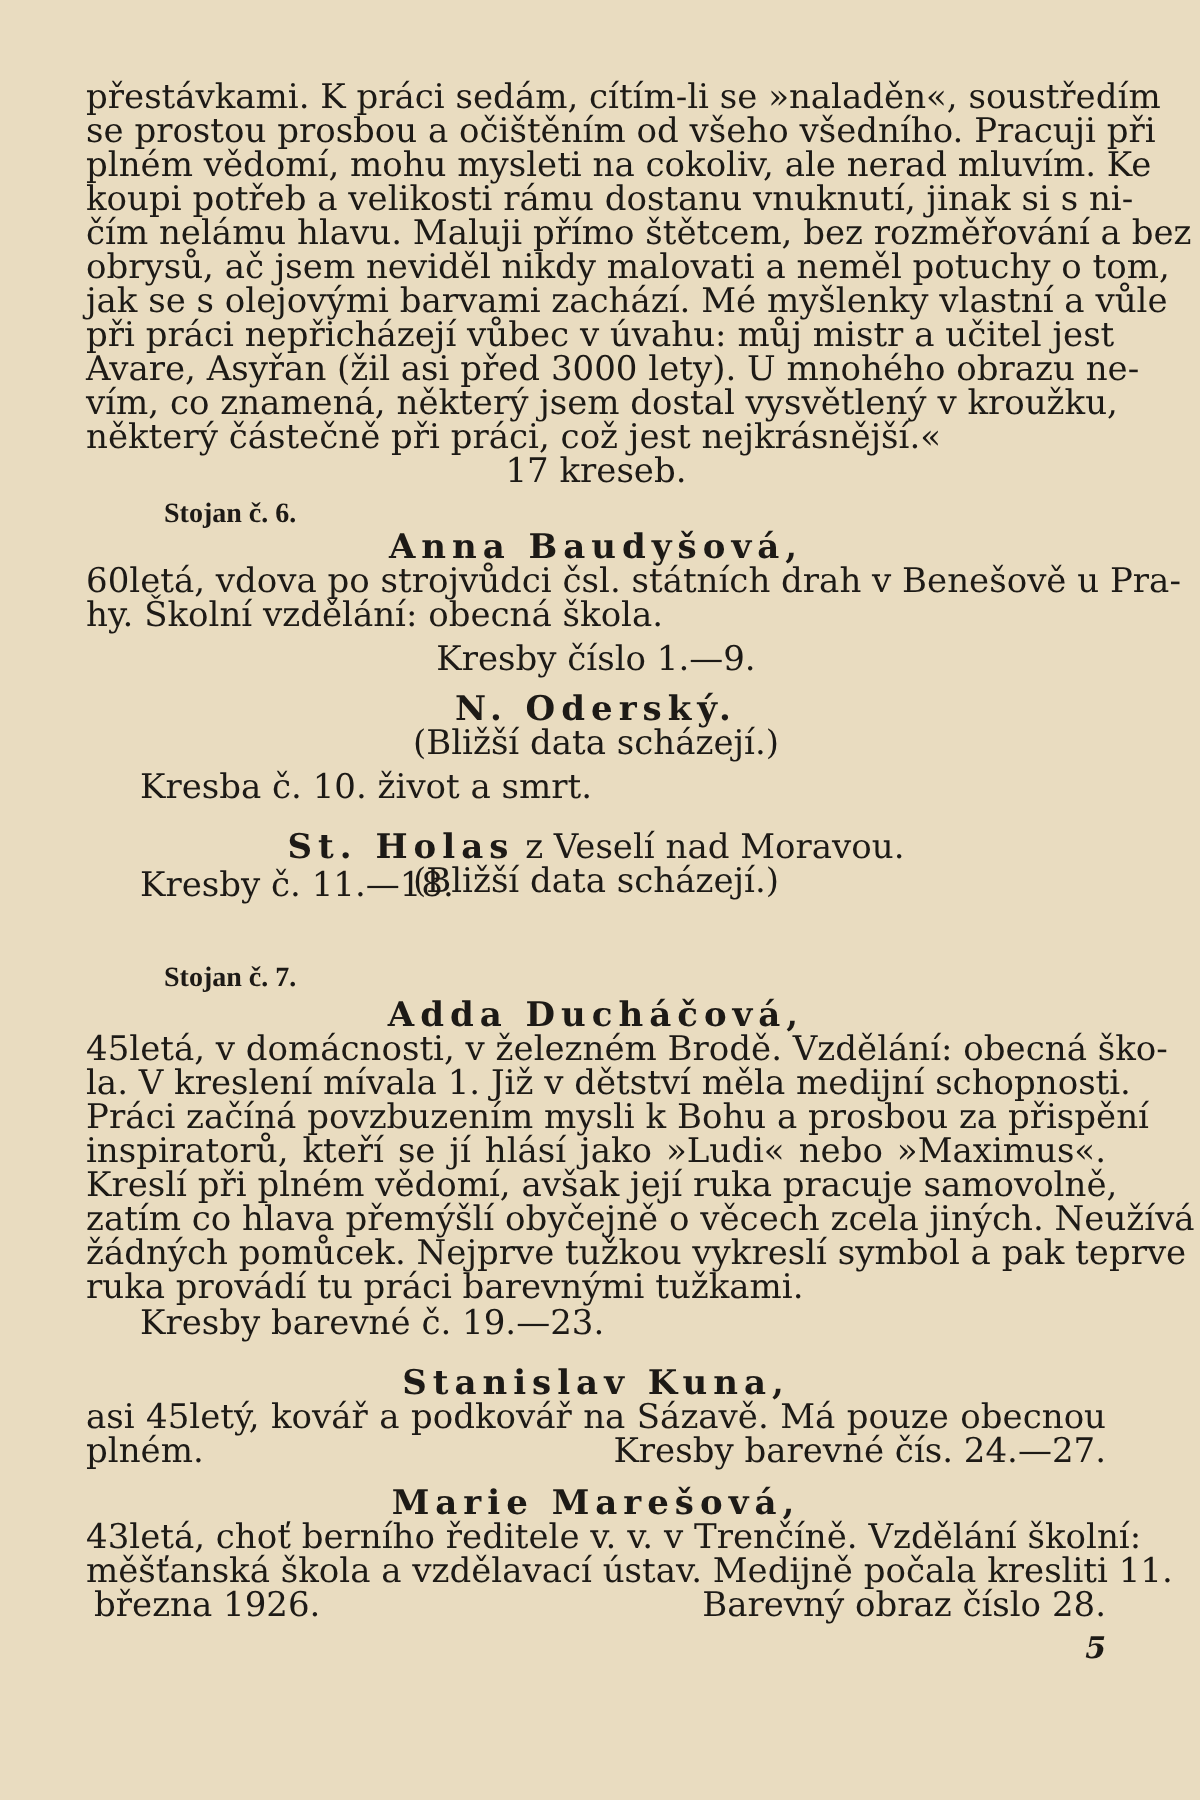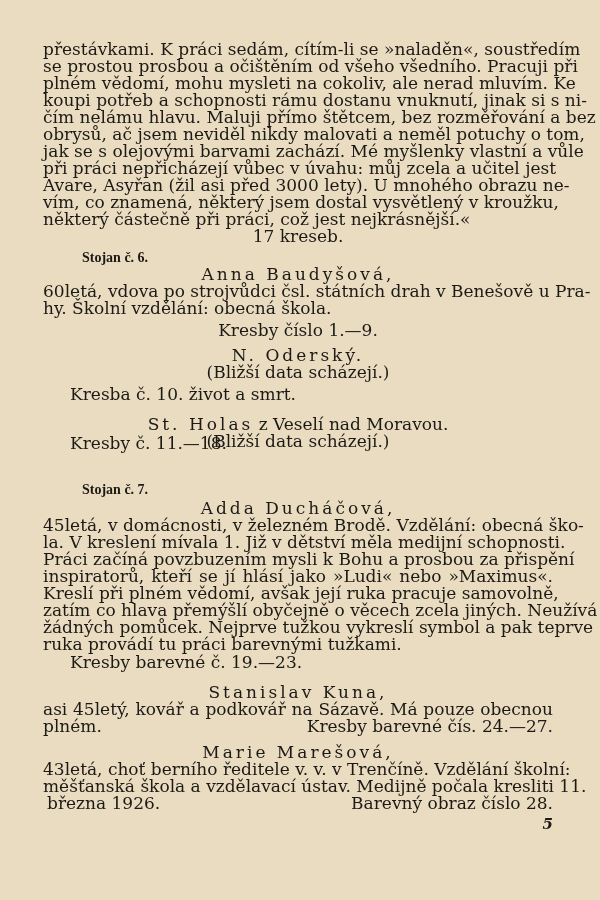--- a/index.html
+++ b/index.html
@@ -13,37 +13,37 @@
   }
   .page { position: absolute; left: 43px; top: 41px; width: 510px; }
   .line {
     position: absolute; left: 0; width: 510px;
     font-size: 17px; line-height: 17px; white-space: nowrap;
     text-align: justify; text-align-last: justify;
   }
   .center { text-align: left; text-align-last: center; }
   .left { text-align: left; text-align-last: left; }
   .indent { left: 27px; width: 483px; }
-  .spaced { letter-spacing: 3px; }
+  .spaced { letter-spacing: 3px; font-weight: bold; }
   .heading { font-family: "Liberation Serif", serif; font-weight: bold; font-size: 14px; margin-left: 39px; }
   .split { display: flex; justify-content: space-between; text-align: left; text-align-last: auto; }
   .pagenum { position: absolute; right: 47px; top: 815px; font-style: italic; font-weight: bold; font-size: 15px; }
 </style>
 </head>
 <body>
 
 <div class="page">
   <div class="line" style="top:0px">přestávkami. K práci sedám, cítím-li se »naladěn«, soustředím</div>
   <div class="line" style="top:17px">se prostou prosbou a očištěním od všeho všedního. Pracuji při</div>
   <div class="line" style="top:34px">plném vědomí, mohu mysleti na cokoliv, ale nerad mluvím. Ke</div>
-  <div class="line" style="top:51px">koupi potřeb a schopnosti rámu dostanu vnuknutí, jinak si s ni-</div>
+  <div class="line" style="top:51px">koupi potřeb a velikosti rámu dostanu vnuknutí, jinak si s ni-</div>
   <div class="line" style="top:68px">čím nelámu hlavu. Maluji přímo štětcem, bez rozměřování a bez</div>
   <div class="line" style="top:85px">obrysů, ač jsem neviděl nikdy malovati a neměl potuchy o tom,</div>
   <div class="line" style="top:102px">jak se s olejovými barvami zachází. Mé myšlenky vlastní a vůle</div>
-  <div class="line" style="top:119px">při práci nepřicházejí vůbec v úvahu: můj zcela a učitel jest</div>
+  <div class="line" style="top:119px">při práci nepřicházejí vůbec v úvahu: můj mistr a učitel jest</div>
   <div class="line" style="top:136px">Avare, Asyřan (žil asi před 3000 lety). U mnohého obrazu ne-</div>
   <div class="line" style="top:153px">vím, co znamená, některý jsem dostal vysvětlený v kroužku,</div>
   <div class="line left" style="top:170px">některý částečně při práci, což jest nejkrásnější.«</div>
   <div class="line center" style="top:187px">17 kreseb.</div>
 
   <div class="line left heading" style="top:208px">Stojan č. 6.</div>
   <div class="line center spaced" style="top:225px">Anna Baudyšová,</div>
   <div class="line" style="top:242px">60letá, vdova po strojvůdci čsl. státních drah v Benešově u Pra-</div>
   <div class="line left" style="top:259px">hy. Školní vzdělání: obecná škola.</div>
   <div class="line center" style="top:281px">Kresby číslo 1.—9.</div>

